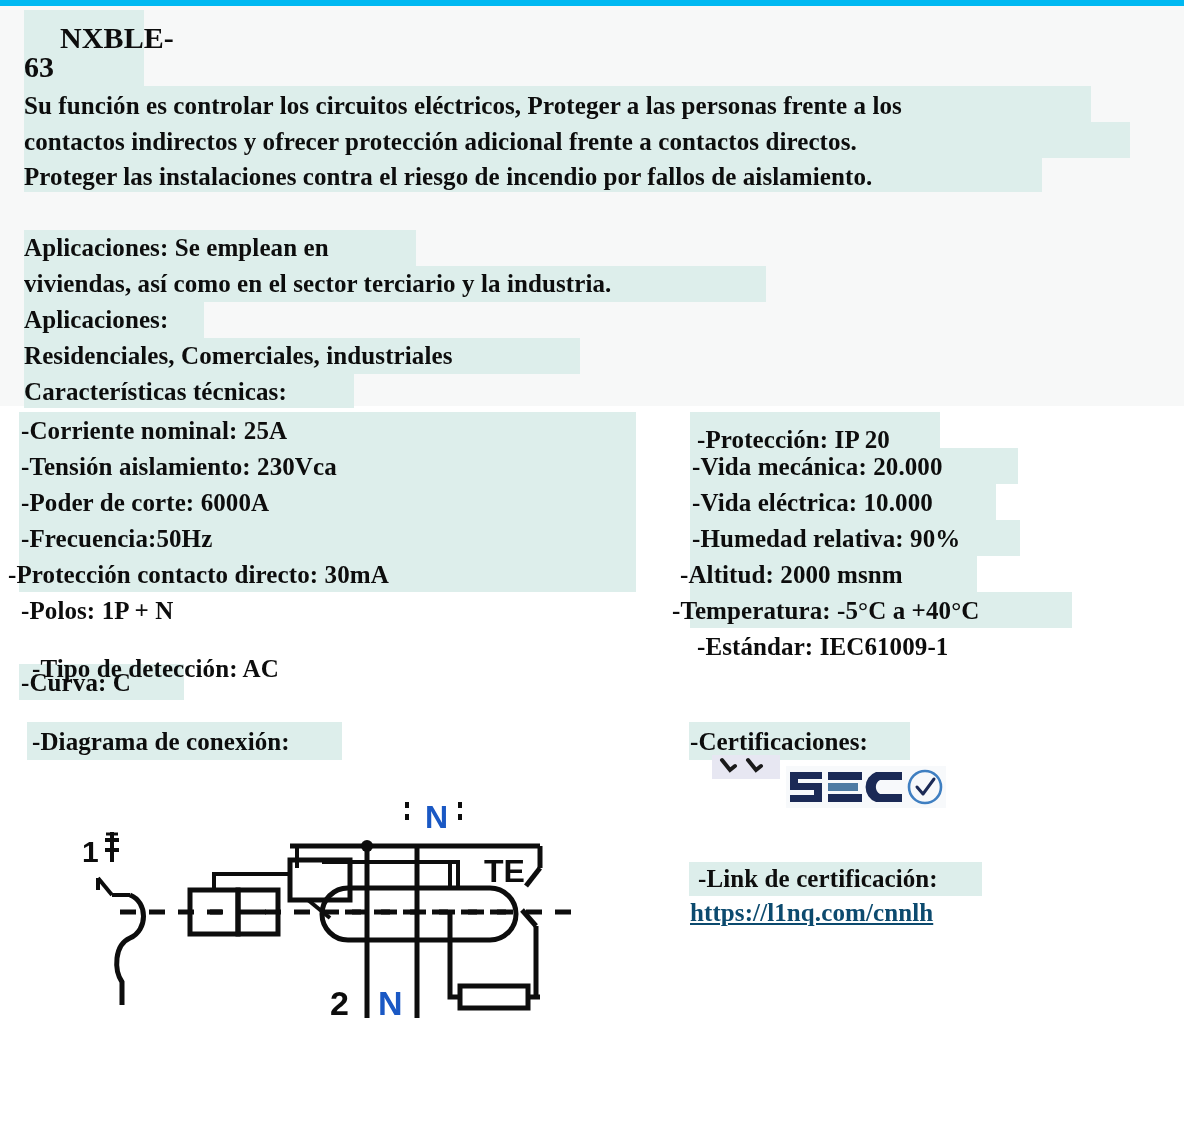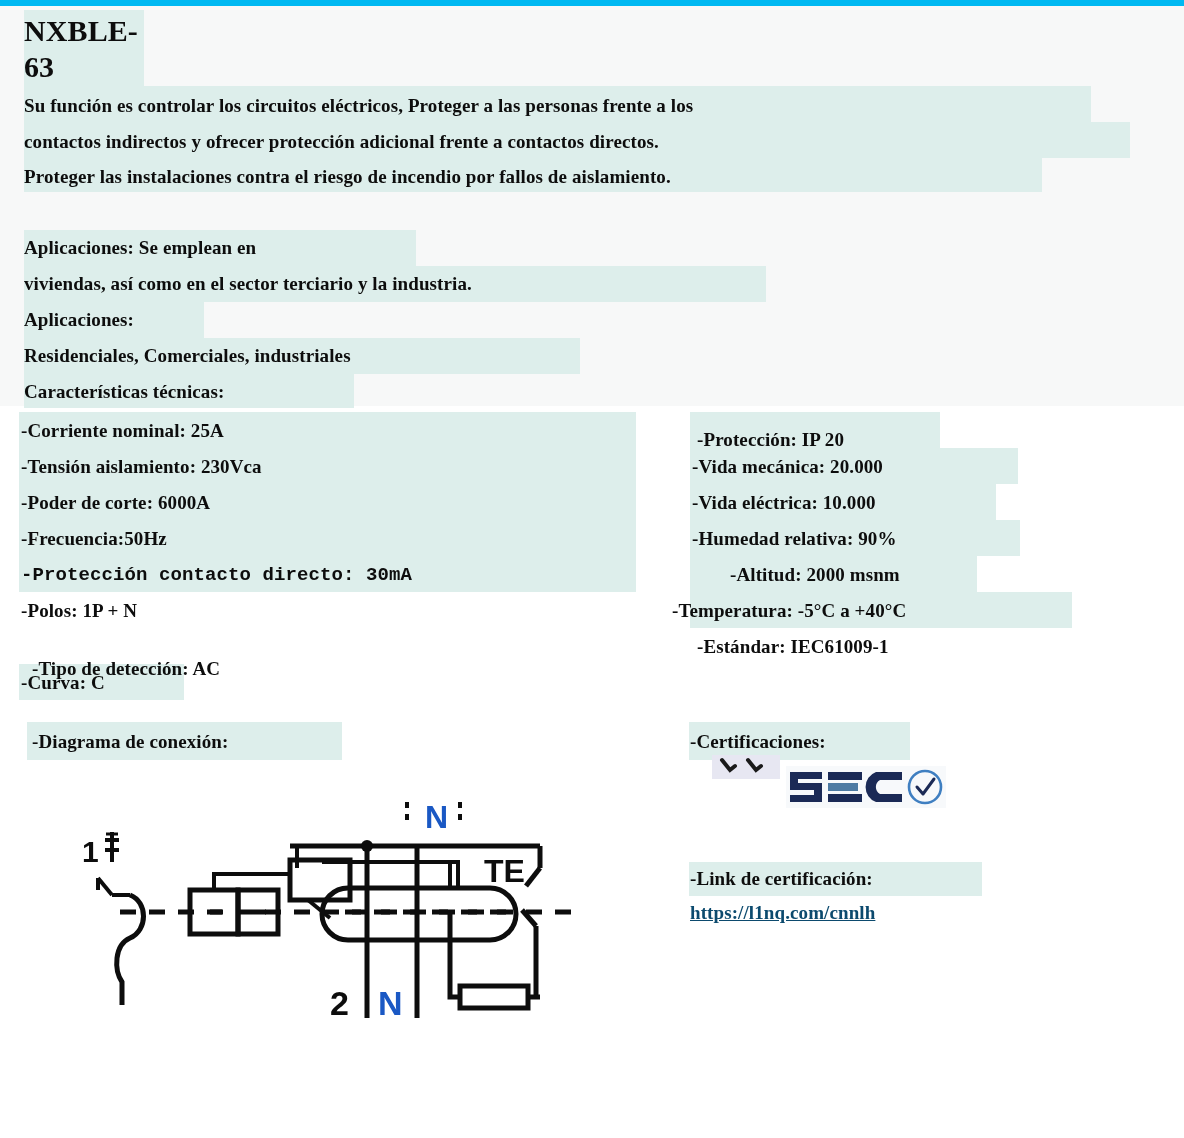--- a/index.html
+++ b/index.html
@@ -34,21 +34,21 @@
     background: #f7f8f8;
   }
   .line {
     position: absolute;
     font-weight: bold;
     color: #0d0d0d;
     white-space: pre;
     letter-spacing: 0.1px;
   }
   .t30 { font-size: 30px; line-height: 38px; }
-  .t29 { font-size: 19px; line-height: 36px; }
+  .t29 { font-size: 25px; line-height: 36px; }
 
   
   .tintbox {
     position: absolute;
     background: #ddeeeb;
   }
   .whitebox {
     position: absolute;
     background: #f7f8f8;
   }
@@ -85,21 +85,21 @@
 </style>
 </head>
 <body>
 
 <div id="page">
 
   <div id="top-rule"></div>
   <div id="page-tint"></div>
 
   <div class="tintbox" style="left:24px; top:10px; width:120px; height:76px;"></div>
-  <div class="line t30" style="left:24px; top:12px;">NXBLE-</div>
+  <div class="line t30" style="left:24px; top:19px;padding-left:36px;">NXBLE-</div>
   <div class="line t30" style="left:24px; top:48px;">63</div>
 
   <div class="tintbox" style="left:24px; top:86px; width:1067px; height:36px;"></div>
   <div class="tintbox" style="left:24px; top:122px; width:1106px; height:36px;"></div>
   <div class="tintbox" style="left:24px; top:158px; width:1018px; height:34px;"></div>
   <div class="whitebox" style="left:1091px; top:86px; width:93px; height:36px;"></div>
   <div class="whitebox" style="left:1130px; top:122px; width:54px; height:36px;"></div>
 
   <div class="line t29" style="left:24px; top:88px;">Su función es controlar los circuitos eléctricos, Proteger a las personas frente a los</div>
   <div class="line t29" style="left:24px; top:159px;">Proteger las instalaciones contra el riesgo de incendio por fallos de aislamiento.</div>
@@ -124,30 +124,30 @@
   <div class="tintbox" style="left:690px; top:448px; width:328px; height:36px;"></div>
   <div class="tintbox" style="left:690px; top:484px; width:306px; height:36px;"></div>
   <div class="tintbox" style="left:690px; top:520px; width:330px; height:36px;"></div>
   <div class="tintbox" style="left:690px; top:556px; width:287px; height:36px;"></div>
   <div class="tintbox" style="left:690px; top:592px; width:382px; height:36px;"></div>
 
   <div class="line t29" style="left:21px; top:413px;">-Corriente nominal: 25A</div>
   <div class="line t29" style="left:21px; top:449px;">-Tensión aislamiento: 230Vca</div>
   <div class="line t29" style="left:21px; top:485px;">-Poder de corte: 6000A</div>
   <div class="line t29" style="left:21px; top:521px;">-Frecuencia:50Hz</div>
-  <div class="line t29" style="left:21px; top:557px;font-family:Liberation Mono, monospace;">-Protección contacto directo: 30mA</div>
+  <div class="line t29" style="left:8px; top:557px;">-Protección contacto directo: 30mA</div>
   <div class="line t29" style="left:21px; top:593px;">-Polos: 1P + N</div>
   <div class="line t29" style="left:32px; top:629px;margin-top:22px;">-Tipo de detección: AC</div>
   <div class="line t29" style="left:21px; top:665px;">-Curva: C</div>
 
   <div class="line t29" style="left:697px; top:422px;">-Protección: IP 20</div>
   <div class="line t29" style="left:692px; top:449px;">-Vida mecánica: 20.000</div>
   <div class="line t29" style="left:692px; top:485px;">-Vida eléctrica: 10.000</div>
   <div class="line t29" style="left:692px; top:521px;">-Humedad relativa: 90%</div>
-  <div class="line t29" style="left:730px; top:557px;">-Altitud: 2000 msnm</div>
+  <div class="line t29" style="left:680px; top:557px;">-Altitud: 2000 msnm</div>
   <div class="line t29" style="left:672px; top:593px;">-Temperatura: -5°C a +40°C</div>
   <div class="line t29" style="left:697px; top:629px;">-Estándar: IEC61009-1</div>
 
   <div class="tintbox" style="left:27px; top:722px; width:315px; height:38px;"></div>
   <div class="line t29" style="left:32px; top:724px;">-Diagrama de conexión:</div>
 
   <div class="tintbox" style="left:689px; top:722px; width:221px; height:38px;"></div>
   <div class="line t29" style="left:690px; top:724px;">-Certificaciones:</div>
 
   <div class="purplebox" id="sec-ticks-bg" style="left:712px; top:755px; width:68px; height:24px;"></div>
@@ -165,21 +165,21 @@
     <rect x="42" y="17" width="30" height="8" fill="#4e7ba3"></rect>
     <rect x="42" y="28" width="34" height="8" fill="#1b2a56"></rect>
 
     <path d="M116 6 L90 6 A16 16 0 0 0 90 36 L116 36 L116 28 L94 28 A8 8 0 0 1 94 14 L116 14 Z" fill="#1b2a56"></path>
 
     <circle cx="139" cy="21" r="16" fill="none" stroke="#3f7fc1" stroke-width="2.6"></circle>
     <path d="M131 21 L137 28 L148 13" fill="none" stroke="#1b2a56" stroke-width="3" stroke-linecap="round" stroke-linejoin="round"></path>
   </svg>
 
   <div class="tintbox" style="left:689px; top:862px; width:293px; height:34px;"></div>
-  <div class="line t29" style="left:690px; top:861px;">-Link de certificación:</div>
+  <div class="line t29" style="left:690px; top:861px;padding-left:8px;">-Link de certificación:</div>
   <div class="line t29" style="left:690px; top:895px;"><a class="cert-link" href="#">https://l1nq.com/cnnlh</a></div>
 
   <svg id="diagram" viewBox="0 0 520 240">
     <g stroke="#0d0d0d" fill="none" stroke-width="4" stroke-linecap="butt">
 
       <text x="22" y="72" font-family="Liberation Sans, sans-serif" font-size="30" font-weight="bold" fill="#0d0d0d" stroke="none">1</text>
 
       <path d="M52 42 L52 72" stroke-width="4"></path>
       <path d="M45 50 L59 50" stroke-width="4"></path>
       <path d="M45 60 L59 60" stroke-width="4"></path>

